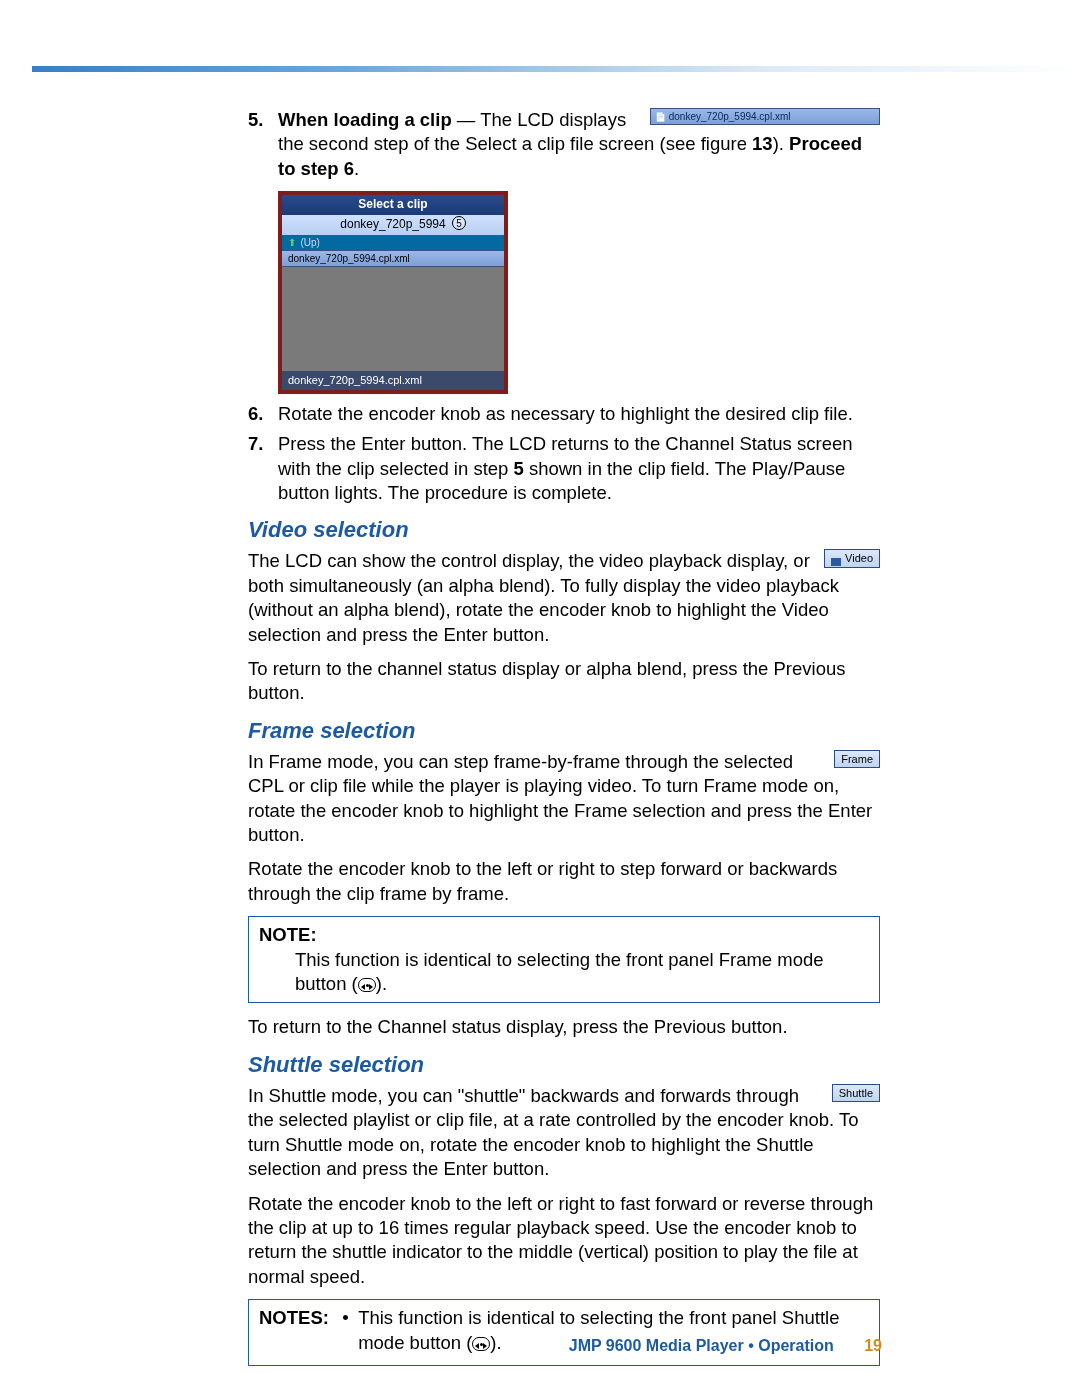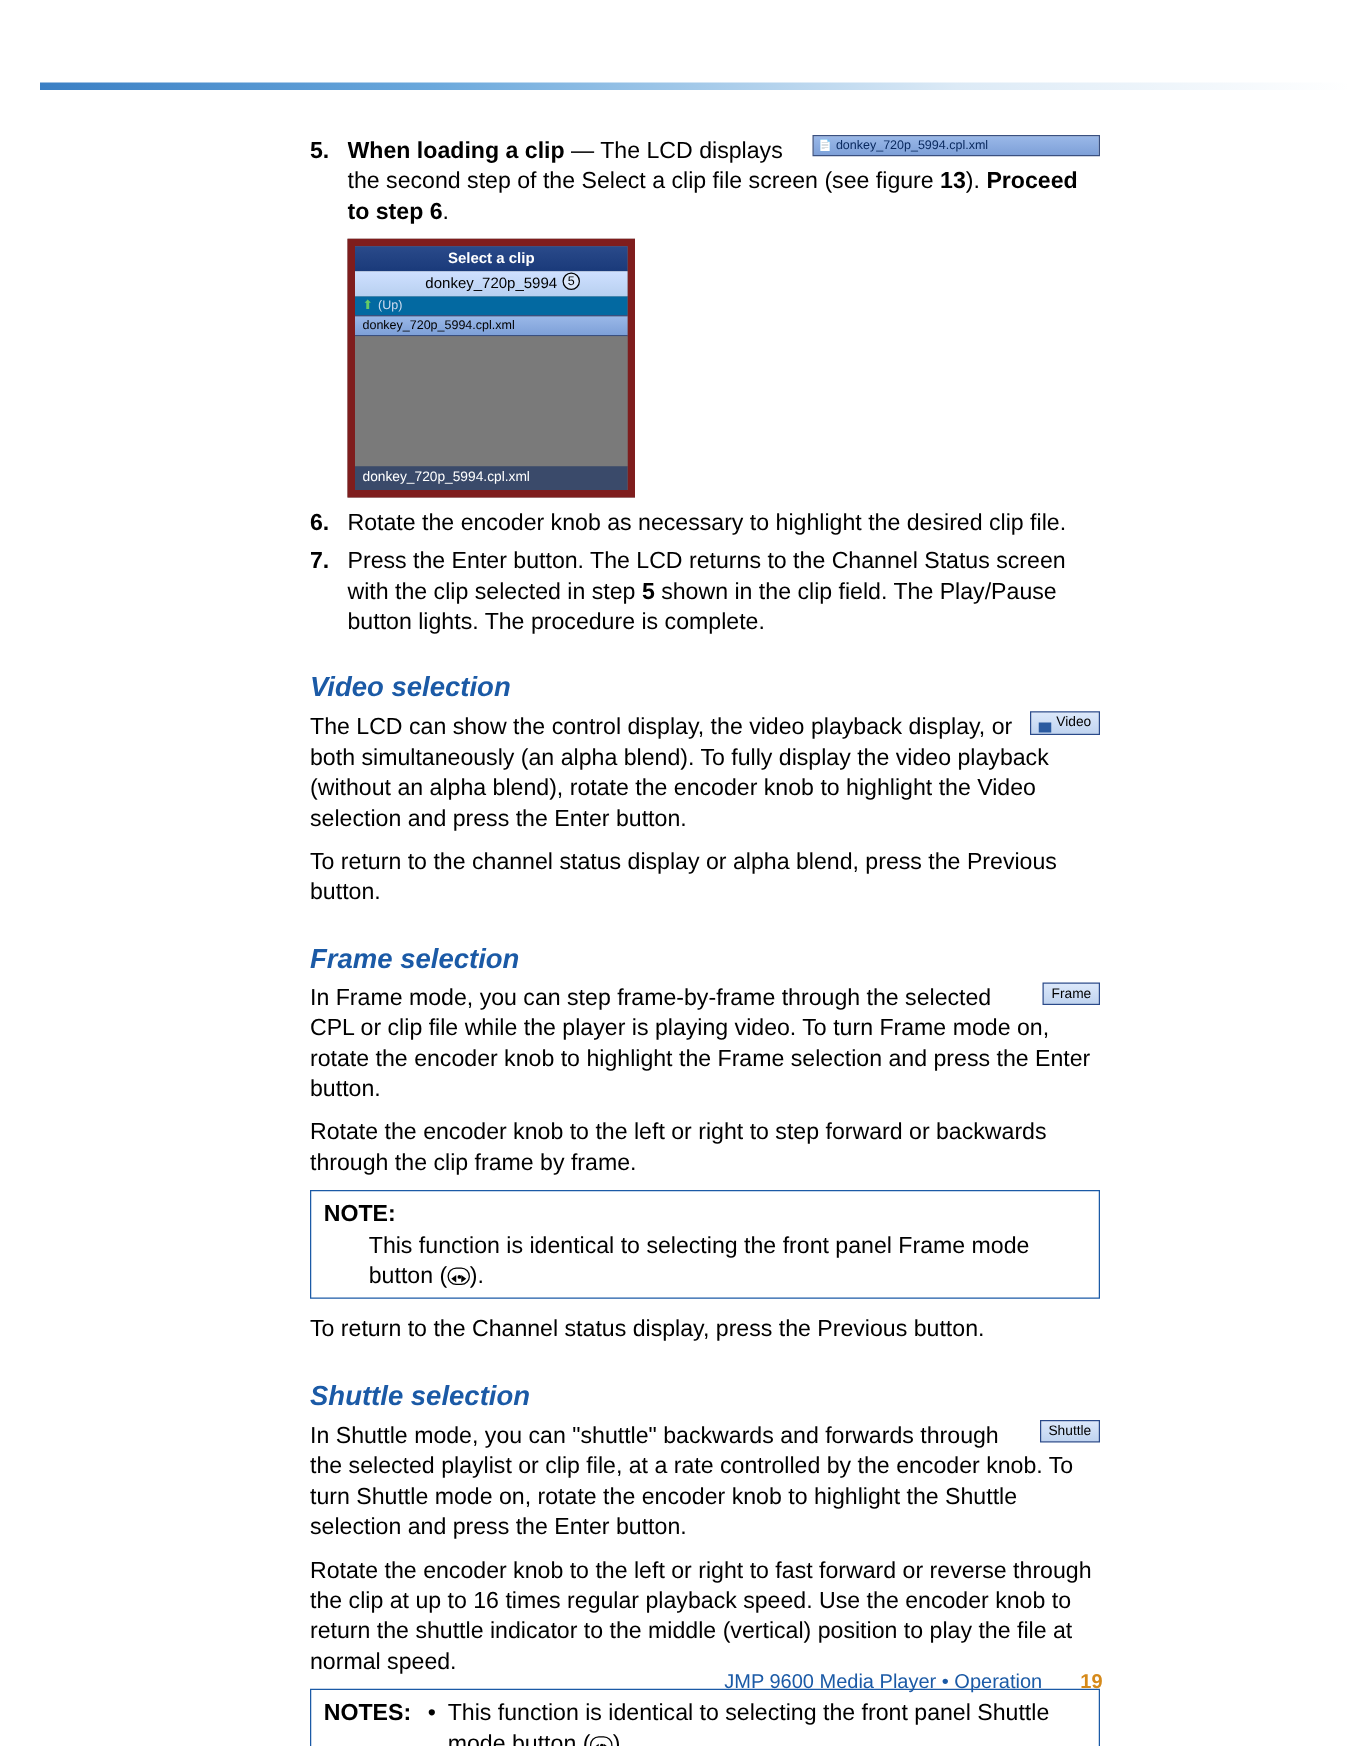--- a/index.html
+++ b/index.html
@@ -5,49 +5,49 @@
   * { box-sizing: border-box; margin: 0; padding: 0; }
   html, body { width: 1080px; background: #fff; font-family: "Segoe UI", "Helvetica Neue", Arial, sans-serif; color: #000; }
   .page { width: 1080px; height: 1397px; position: relative; padding: 0; }
   .gradient-bar { position: absolute; top: 66px; left: 32px; height: 6px; right: 0; background: linear-gradient(to right, #3a7fc4 0%, #6aa8dc 30%, #dceaf6 70%, #ffffff 100%); }
   .content { position: absolute; top: 108px; left: 248px; width: 632px; }
   ol.steps { list-style: none; }
   ol.steps > li { position: relative; padding-left: 30px; margin-bottom: 6px; font-size: 18.5px; line-height: 1.32; }
   ol.steps > li .num { position: absolute; left: 0; top: 0; font-weight: 700; }
   .bold { font-weight: 700; }
   .figure-box { margin-top: 10px; margin-bottom: 8px; }
-  .clip-screen { width: 230px; border: 6px solid #7f1d1d; background: #7a7a7a; }
+  .clip-screen { width: 230px; border: 4px solid #7f1d1d; background: #7a7a7a; }
   .clip-header { background: linear-gradient(#2a4a8a,#1a3a7a); color: #fff; font-size: 12px; text-align: center; padding: 2px 0; font-weight: 600; }
   .clip-sub { background: linear-gradient(#cfe0ff,#b8d0f0); color: #000; font-size: 12px; text-align: center; padding: 2px 0; position: relative; }
   .circle5 { position: absolute; right: 38px; top: 1px; width: 14px; height: 14px; border: 1px solid #000; border-radius: 50%; font-size: 10px; line-height: 13px; text-align: center; background: #dce8fa; }
   .clip-row { background: #0369a1; color: #cfdcf0; font-size: 10px; padding: 1px 6px; display: flex; align-items: center; }
   .clip-row.sel { background: linear-gradient(#9ab8e8,#7ea0d8); color: #000; border-top:1px solid #3a5080; border-bottom:1px solid #3a5080; }
   .clip-row.up::before { content:"⬆"; color:#6c6; margin-right:4px; font-size:10px; }
   .clip-body { height: 104px; background: #7a7a7a; }
   .clip-footer { background: #3a4a6a; color: #fff; font-size: 11px; padding: 2px 6px; }
   .fig-caption { margin-top: 6px; font-weight: 700; font-size: 17px; }
   .fig-caption .fig { color: #1b5aa6; }
-  h3.section { color: #1b5aa6; font-style: italic; font-weight: 700; font-size: 22px; margin-top: 28px; margin-bottom: 6px; }
+  h3.section { color: #1b5aa6; font-style: italic; font-weight: 700; font-size: 22px; margin-top: 12px; margin-bottom: 6px; }
   p.body { font-size: 18.5px; line-height: 1.32; margin-bottom: 10px; }
   .badge { float: right; margin-left: 10px; border: 1px solid #2a4a8a; background: linear-gradient(#dce8fa,#c0d4f0); font-size: 11px; padding: 1px 6px; color: #000; display: inline-flex; align-items: flex-end; gap:4px; }
   .badge .ic { width:10px; height:8px; background:#2a5aa0; display:inline-block; }
   .note-box { border: 1px solid #1b5aa6; padding: 6px 10px; font-size: 18.5px; line-height: 1.32; margin-bottom: 12px; margin-top: 4px; }
   .note-box .label { font-weight: 700; display: inline-block; width: 70px; vertical-align: top; }
   .note-box .txt { display: inline-block; width: calc(100% - 80px); vertical-align: top; margin-left: 36px; }
   .notes-box { border: 1px solid #1b5aa6; padding: 6px 10px; font-size: 18.5px; line-height: 1.32; margin-bottom: 14px; margin-top: 4px; }
   .notes-box .label { font-weight: 700; display: inline-block; width: 78px; vertical-align: top; }
   .notes-box ul { display: inline-block; width: calc(100% - 86px); vertical-align: top; list-style: none; }
   .notes-box ul li { position: relative; padding-left: 16px; margin-bottom: 4px; }
   .notes-box ul li::before { content: "•"; position: absolute; left: 0; top: 0; }
   .sym { display:inline-block; width:18px; height:14px; border:1px solid #000; border-radius:7px; position:relative; vertical-align:-2px; }
   .sym::before { content:""; position:absolute; left:2px; top:5px; border-top:3px solid transparent; border-bottom:3px solid transparent; border-right:4px solid #000; }
   .sym::after { content:""; position:absolute; right:2px; top:5px; border-top:3px solid transparent; border-bottom:3px solid transparent; border-left:4px solid #000; }
   .sym .dot { position:absolute; left:7px; top:5px; width:3px; height:3px; background:#000; border-radius:50%; }
   .footer { position: absolute; bottom: 42px; right: 198px; font-size: 16px; }
-  .footer .txt { color: #1b5aa6; font-weight: 400; }
+  .footer .txt { color: #1b5aa6; font-weight: 700; }
   .footer .pno { color: #d68a1a; font-weight: 700; margin-left: 26px; }
   .inline-img { float: right; width: 230px; height: 17px; background: linear-gradient(#9ab8e8,#7ea0d8); border:1px solid #3a5080; color:#0a2a60; font-size:10px; padding:0 4px; line-height:15px; margin-left: 10px; }
   .inline-img::before { content:"📄 "; font-size:9px; }
   .step5-wrap { overflow: hidden; }
 </style>
 </head>
 <body>
 <div class="page">
 <div class="gradient-bar"></div>
 <div class="content">

